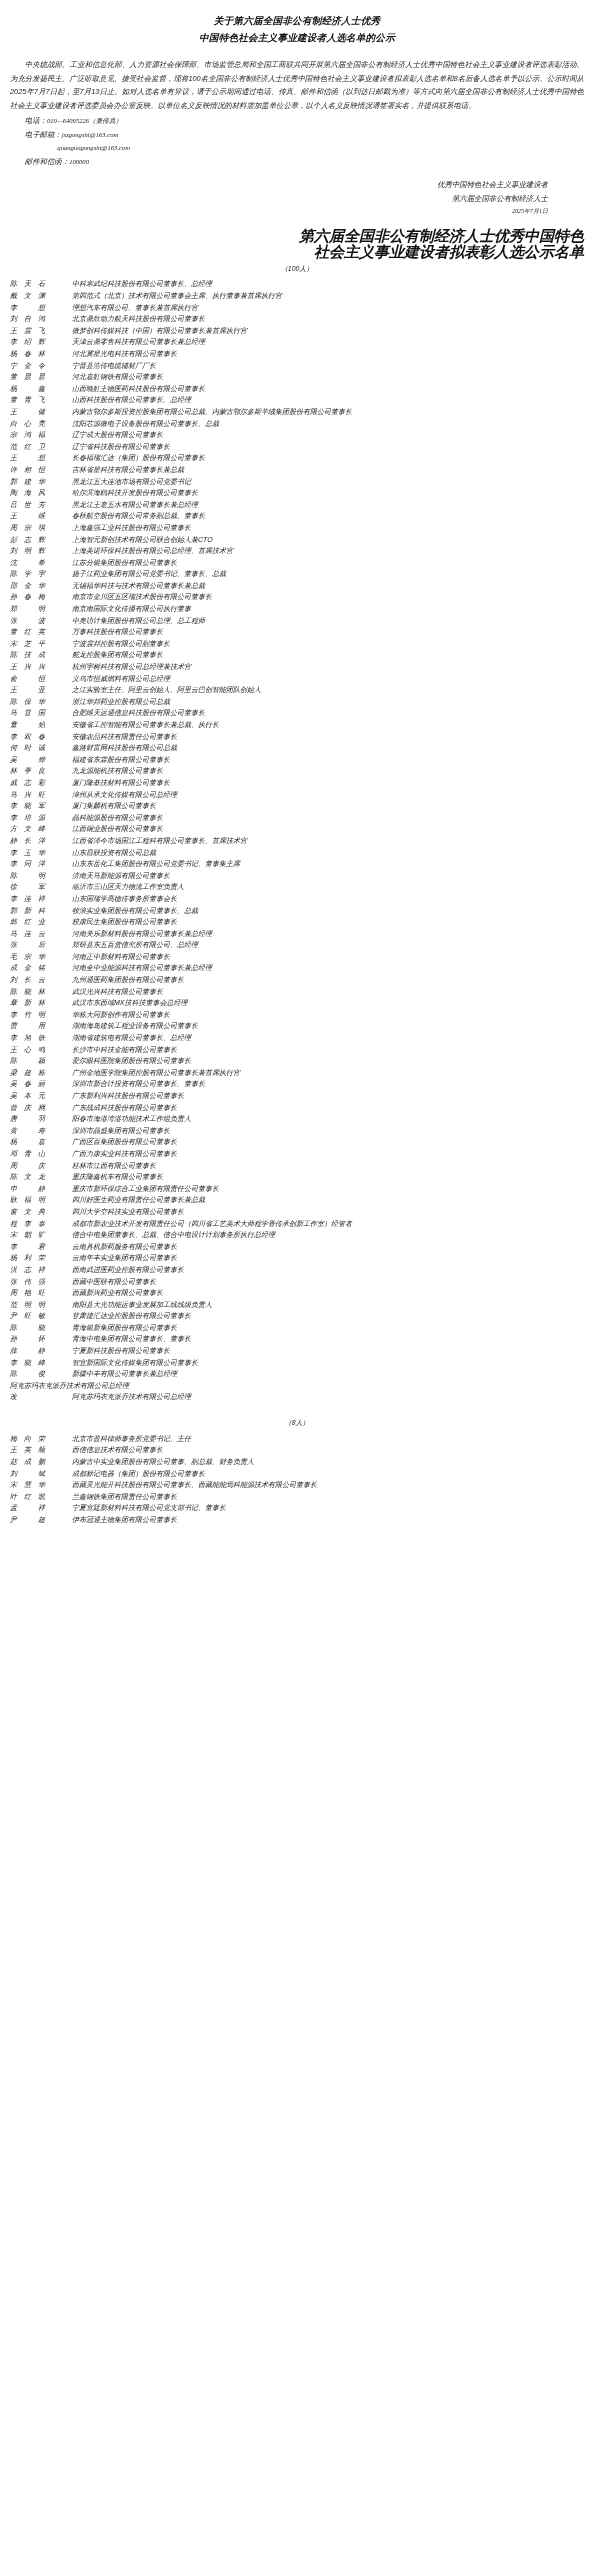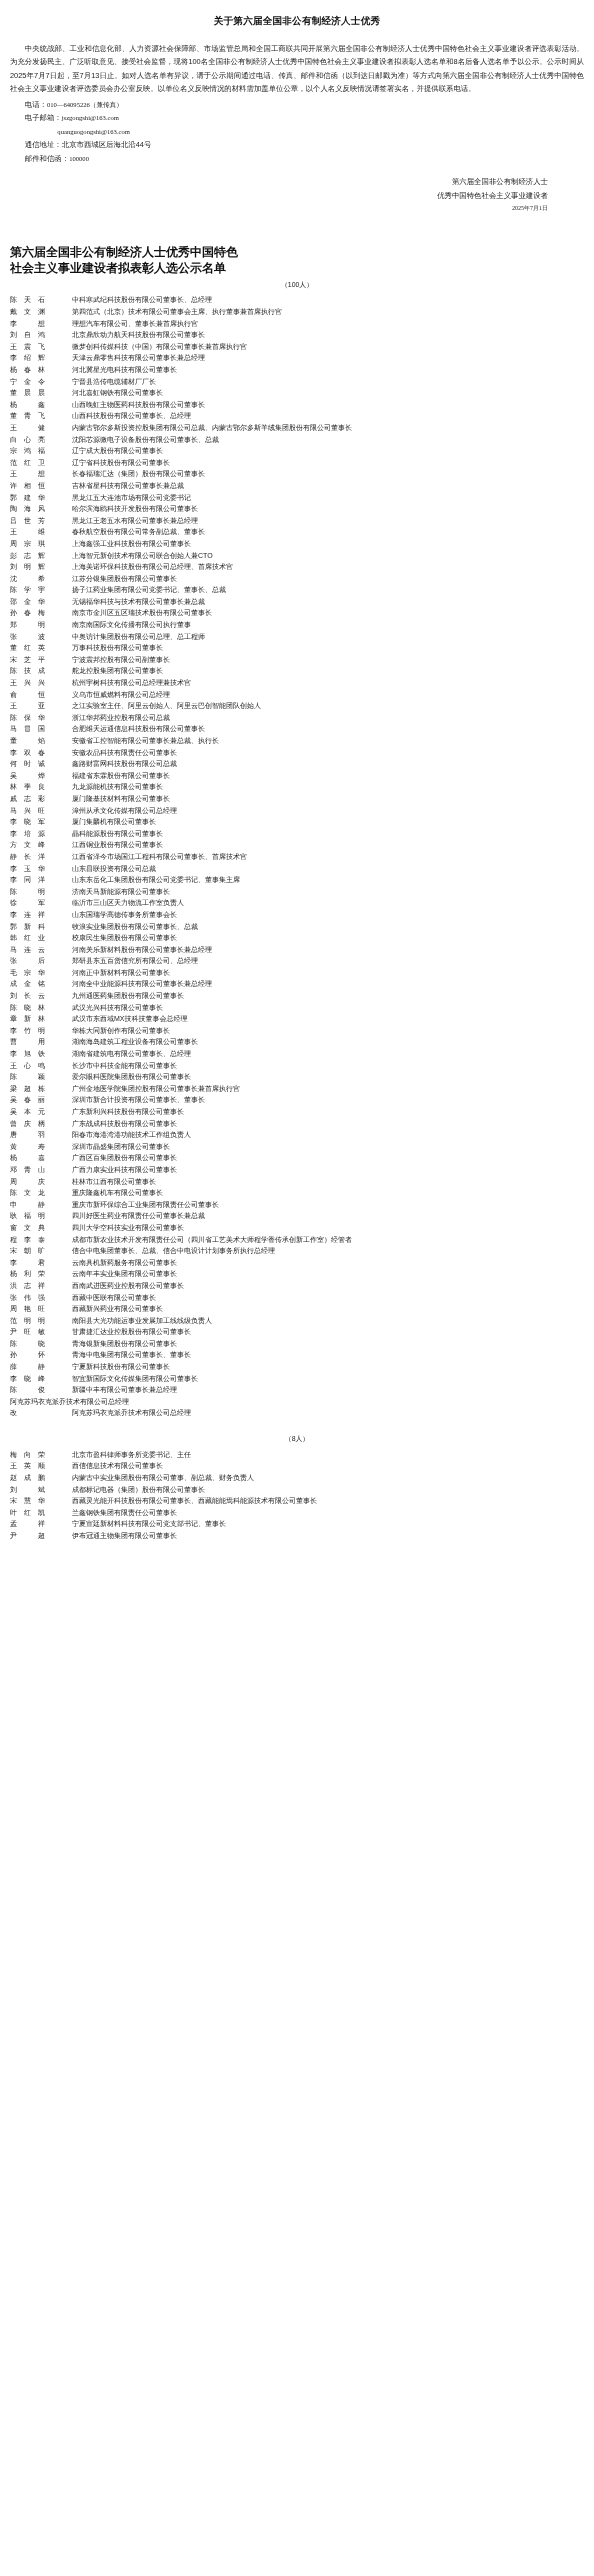--- a/index.html
+++ b/index.html
@@ -4,21 +4,21 @@
 <style>
   * { box-sizing: border-box; }
   html, body { margin:0; padding:0; }
   body {
     width:594px;
     background:#ffffff;
     font-family:"Liberation Sans","DejaVu Sans",sans-serif;
     color:#1a1a1a;
     -webkit-font-smoothing:antialiased;
   }
-  .page { width:594px; padding:7.7px 10px 22px 10px; }
+  .page { width:594px; padding:7.7px 10px 22px 10px;font-style:italic; }
 
   
   .doc-title {
     text-align:center;
     font-weight:bold;
     font-size:9.6px;
     line-height:16.5px;
     letter-spacing:0.2px;
     color:#111;
     margin:5.5px 0 1.1px 0;
@@ -63,26 +63,26 @@
   }
   .sign-date {
     font-family:"Liberation Serif","DejaVu Serif",serif;
     font-size:6px;
     line-height:12px;
     color:#1b1b1b;
   }
 
   
   .list-title {
-    text-align:left;
+    text-align:right;
     font-weight:bold;
-    font-size:12px;
+    font-size:15px;
     line-height:16px;
     color:#111;
-    margin:30px 0 0 0;
+    margin:11px 0 0 0;
   }
   .count-note {
     text-align:center;
     font-size:6.9px;
     line-height:14.3px;
     margin:2.2px 0 2.2px 0;
     color:#1b1b1b;
   }
 
   
@@ -115,46 +115,44 @@
   }
   .spacer-md { height:11px; }
 </style>
 </head>
 <body>
 
 <div class="page">
 
   <div class="doc-title">
     <span>关于第六届全国非公有制经济人士优秀</span>
+    <span class="l2">中国特色社会主义事业建设者人选名单的公示</span>
   </div>
 
   <div class="body-block">
     <p class="para">中央统战部、工业和信息化部、人力资源社会保障部、市场监管总局和全国工商联共同开展第六届全国非公有制经济人士优秀中国特色社会主义事业建设者评选表彰活动。为充分发扬民主、广泛听取意见、接受社会监督，现将100名全国非公有制经济人士优秀中国特色社会主义事业建设者拟表彰人选名单和8名后备人选名单予以公示。公示时间从2025年7月7日起，至7月13日止。如对人选名单有异议，请于公示期间通过电话、传真、邮件和信函（以到达日邮戳为准）等方式向第六届全国非公有制经济人士优秀中国特色社会主义事业建设者评选委员会办公室反映。以单位名义反映情况的材料需加盖单位公章，以个人名义反映情况请签署实名，并提供联系电话。</p>
 
     <div class="contact-lines">
       <div class="contact-line">
         <span>电话：</span><span class="val">010—64095226（兼传真）</span>
       </div>
       <div class="contact-line">
         <span>电子邮箱：</span><span class="val">jszgongshi@163.com</span>
       </div>
       <div class="contact-line sub">
         <span class="val">quanguogongshi@163.com</span>
       </div>
       <div class="contact-line">
-        <span>通信地址：</span><span>北京市西城区后海北沿44号</span>
-      </div>
-      <div class="contact-line">
         <span>邮件和信函：</span><span class="val">100000</span>
       </div>
     </div>
 
     <div class="sign-block">
+      <div class="sign-line">优秀中国特色社会主义事业建设者</div>
       <div class="sign-line">第六届全国非公有制经济人士</div>
-      <div class="sign-line">优秀中国特色社会主义事业建设者</div>
       <div class="sign-date">2025年7月1日</div>
     </div>
   </div>
 
   <div class="list-title">
     <span>第六届全国非公有制经济人士优秀中国特色</span><br>
     <span>社会主义事业建设者拟表彰人选公示名单</span>
   </div>
   <div class="count-note">（100人）</div>
 

